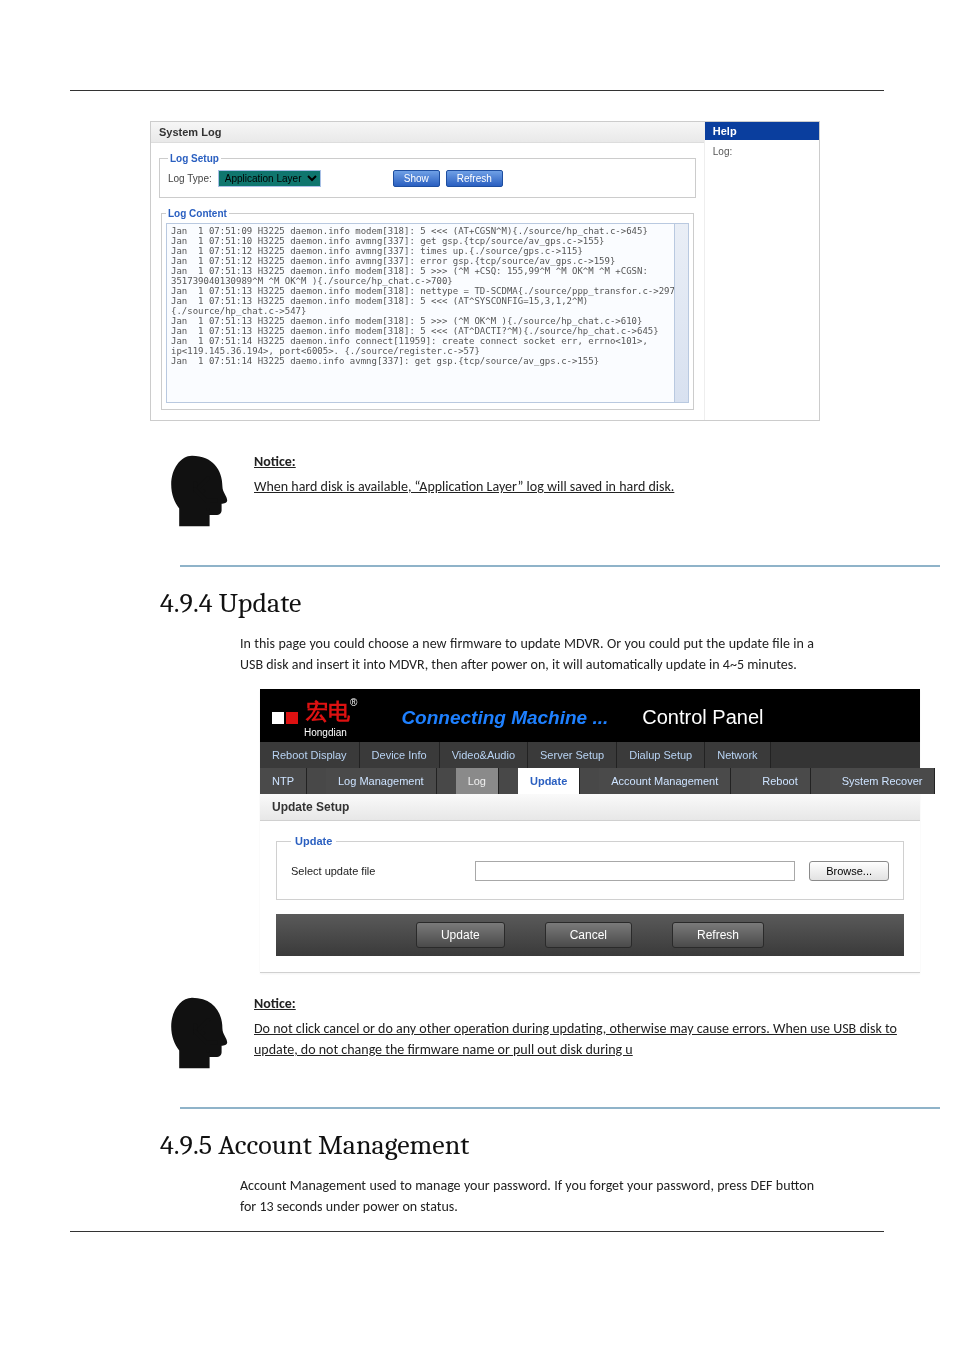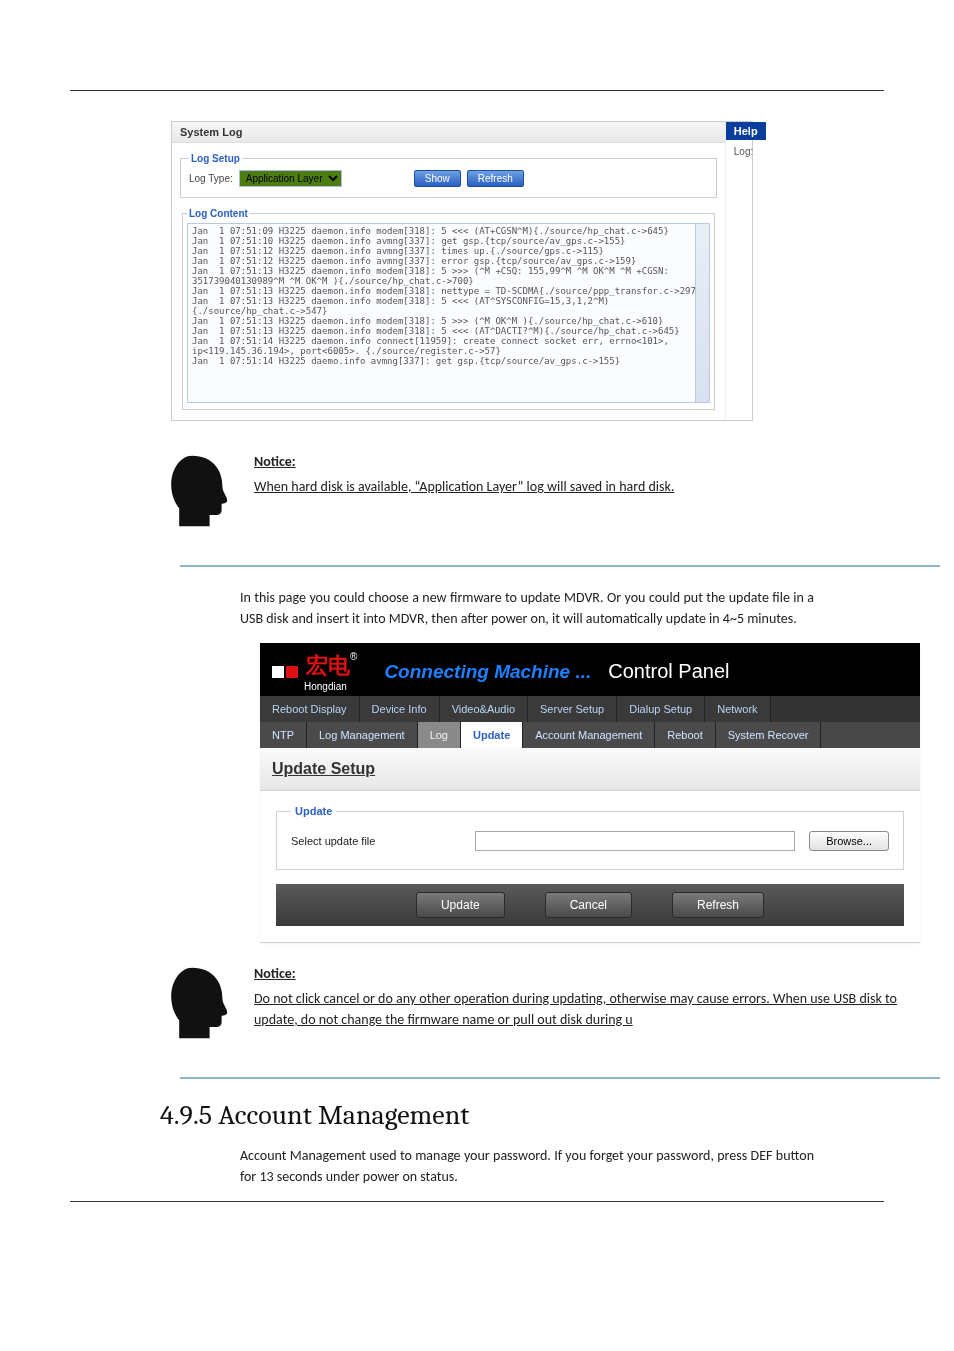--- a/index.html
+++ b/index.html
@@ -19,22 +19,22 @@
     border-top: 1px solid #333;
     margin: 0 0 30px 0;
   }
   hr.footerhr {
     border: none;
     border-top: 1px solid #333;
     margin-top: 14px;
   }
   
   .shot1 {
-    width: 582px;
-    margin: 0 auto 30px 101px;
+    width: 670px;
+    margin: 0 auto 30px 80px;
     font-family: Verdana, Tahoma, Arial, sans-serif;
     font-size: 10px;
     color: #333;
     border: 1px solid #ccc;
   }
   .shot1-wrap { display: flex; }
   .shot1-main { flex: 1 1 auto; padding: 6px 8px 10px 8px; }
   .shot1-help { width: 145px; border-left: 1px solid #eee; }
   .shot1-titlebar {
     background: linear-gradient(#f6f6f6, #e9e9e9);
@@ -62,21 +62,21 @@
     color: #2a5fc0;
     font-weight: bold;
     font-size: 10px;
     padding: 0 2px;
   }
   .ls-row { display: flex; align-items: center; gap: 6px; }
   .ls-row label { color: #444; }
   .ls-row select {
     font-size: 10px;
     border: 1px solid #a8c0e6;
-    background: #4d7c0f;
+    background: #0f766e;
     padding: 1px 2px;
   }
   .btn-xp {
     font-size: 10px;
     padding: 2px 10px;
     background: linear-gradient(#6fa0e6, #2a5fc0);
     color: #fff;
     border: 1px solid #1e4ea0;
     border-radius: 2px;
     cursor: pointer;
@@ -145,21 +145,21 @@
     font-size: 11px;
     border-bottom: 1px solid #d0d0d0;
     box-shadow: 0 1px 2px rgba(0,0,0,0.05);
   }
   .shot2 .brandbar {
     background: #000;
     color: #fff;
     display: flex;
     align-items: center;
     padding: 8px 12px 4px 12px;
-    gap: 7px;
+    gap: 24px;
   }
   .brandbar .logo {
     display: flex; align-items: center; gap: 6px;
   }
   .brandbar .logo .sq { display:flex; gap:2px; }
   .brandbar .logo .sq span {
     width: 12px; height: 12px; background: #d11; display:inline-block;
   }
   .brandbar .logo .sq span.w { background:#fff; }
   .brandbar .cn { color:#d11; font-size:22px; font-weight:bold; margin-left:2px; }
@@ -183,38 +183,37 @@
   }
   .tabbar1 .tab, .tabbar2 .tab {
     padding: 7px 12px;
     font-size: 11px;
     color: #d0e4ff;
     border-right: 1px solid #222;
     background: #3c3c3c;
     white-space: nowrap;
   }
   .tabbar1 .tab { background: #3a3a3a; color:#b8d3f3; }
-  .tabbar2 { background:#484848; }
+  .tabbar2 { background:#484848;gap:19px; }
   .tabbar2 .tab { background:#4a4a4a; color:#cde3ff; }
   .tabbar2 .tab.log { background:#8a8a8a; color:#f0f0f0; }
   .tabbar2 .tab.active {
     background:#fff; color:#2a5fc0; font-weight:bold;
   }
   .shot2 .body2 {
     background:#fff;
     padding: 0 0 16px 0;
   }
   .update-setup-bar {
     background: linear-gradient(#fafafa,#e7e7e7);
-    padding: 12px 12px;
+    padding: 6px 12px;
     font-weight: bold;
     color:#333;
     border-bottom:1px solid #d0d0d0;
-    font-size:16px;
-    text-decoration:underline;
+    font-size:12px;
   }
   fieldset.updatefs {
     margin: 14px 16px 14px 16px;
     border:1px solid #d0d0d0;
     padding: 14px 14px 18px 14px;
   }
   fieldset.updatefs legend {
     color:#2a5fc0; font-weight:bold; font-size:11px; padding:0 4px;
   }
   .updrow { display:flex; align-items:center; gap:14px; }
@@ -313,20 +312,21 @@
       </svg>
     </div>
     <div class="textcol">
       <strong>Notice:</strong>
       <span>When hard disk is available, “Application Layer” log will saved in hard disk.</span>
     </div>
   </div>
 
   <hr class="sectionrule">
 
+  <h2 class="subhead">4.9.4 Update</h2>
   <p class="body">In this page you could choose a new firmware to update MDVR. Or you could put the update file in a USB disk and insert it into MDVR, then after power on, it will automatically update in 4~5 minutes.</p>
 
   <div class="shot2">
     <div class="brandbar">
       <div class="logo">
         <div class="sq">
             <span class="w"></span>
             <span></span>
           </div>
         <div>

